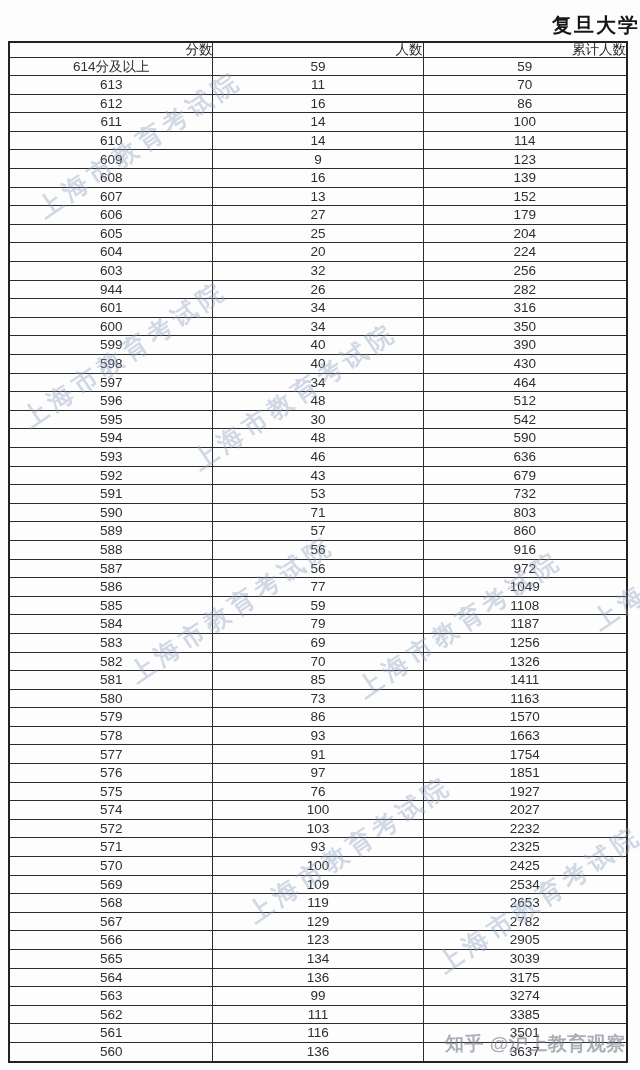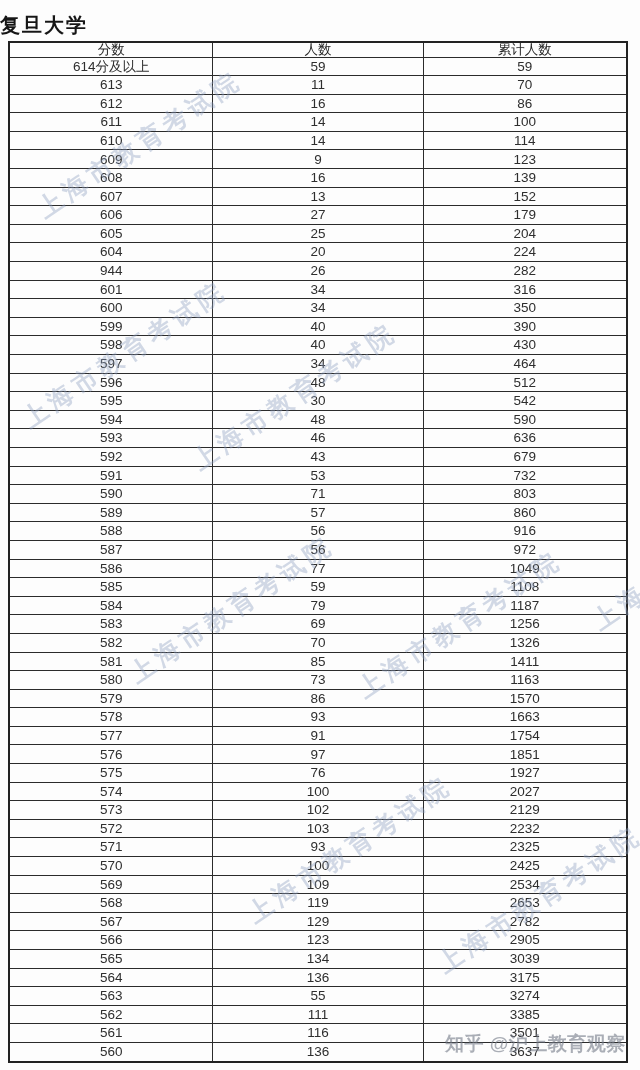--- a/index.html
+++ b/index.html
@@ -5,39 +5,39 @@
   html,body{margin:0;padding:0;background:#ffffff;}
   .page{
     position:relative;
     width:640px;height:1070px;
     background:#fdfdfd;
     overflow:hidden;
     font-family:"Liberation Sans","DejaVu Sans",sans-serif;
   }
   .page-title{
     position:absolute;top:12px;left:0;right:0;
-    margin:0;text-align:left;
+    margin:0;text-align:right;
     font-size:20px;font-weight:bold;color:#161616;
     letter-spacing:2px;
   }
   table.score-table{
     position:absolute;left:8px;top:41px;
     width:620px;height:1022px;
     border-collapse:collapse;table-layout:fixed;
     border:2px solid #222222;
   }
   .score-table th,.score-table td{
     border:1px solid #2b2b2b;
     padding:0;margin:0;
     text-align:center;vertical-align:middle;
     font-size:13.5px;line-height:1;
     color:#2e2e2e;
     overflow:hidden;white-space:nowrap;
   }
-  .score-table th{font-weight:normal;font-size:13.5px;color:#262626;}
+  .score-table th{font-weight:normal;font-size:13.5px;color:#262626;text-align:right;}
   .score-table col.c1{width:33%;}
   .score-table col.c2{width:34%;}
   .score-table col.c3{width:33%;}
   .wm{
     position:absolute;
     white-space:nowrap;
     font-size:25px;font-weight:bold;
     letter-spacing:5px;
     color:rgba(143,160,192,0.40);
     transform:rotate(-34deg);
@@ -125,20 +125,25 @@
           <td>605</td>
           <td>25</td>
           <td>204</td>
         </tr>
         <tr>
           <td>604</td>
           <td>20</td>
           <td>224</td>
         </tr>
         <tr>
+          <td>603</td>
+          <td>32</td>
+          <td>256</td>
+        </tr>
+        <tr>
           <td>944</td>
           <td>26</td>
           <td>282</td>
         </tr>
         <tr>
           <td>601</td>
           <td>34</td>
           <td>316</td>
         </tr>
         <tr>
@@ -270,25 +275,20 @@
           <td>575</td>
           <td>76</td>
           <td>1927</td>
         </tr>
         <tr>
           <td>574</td>
           <td>100</td>
           <td>2027</td>
         </tr>
         <tr>
-          <td>573</td>
-          <td>102</td>
-          <td>2129</td>
-        </tr>
-        <tr>
           <td>572</td>
           <td>103</td>
           <td>2232</td>
         </tr>
         <tr>
           <td>571</td>
           <td>93</td>
           <td>2325</td>
         </tr>
         <tr>
@@ -321,21 +321,21 @@
           <td>134</td>
           <td>3039</td>
         </tr>
         <tr>
           <td>564</td>
           <td>136</td>
           <td>3175</td>
         </tr>
         <tr>
           <td>563</td>
-          <td>55</td>
+          <td>99</td>
           <td>3274</td>
         </tr>
         <tr>
           <td>562</td>
           <td>111</td>
           <td>3385</td>
         </tr>
         <tr>
           <td>561</td>
           <td>116</td>

